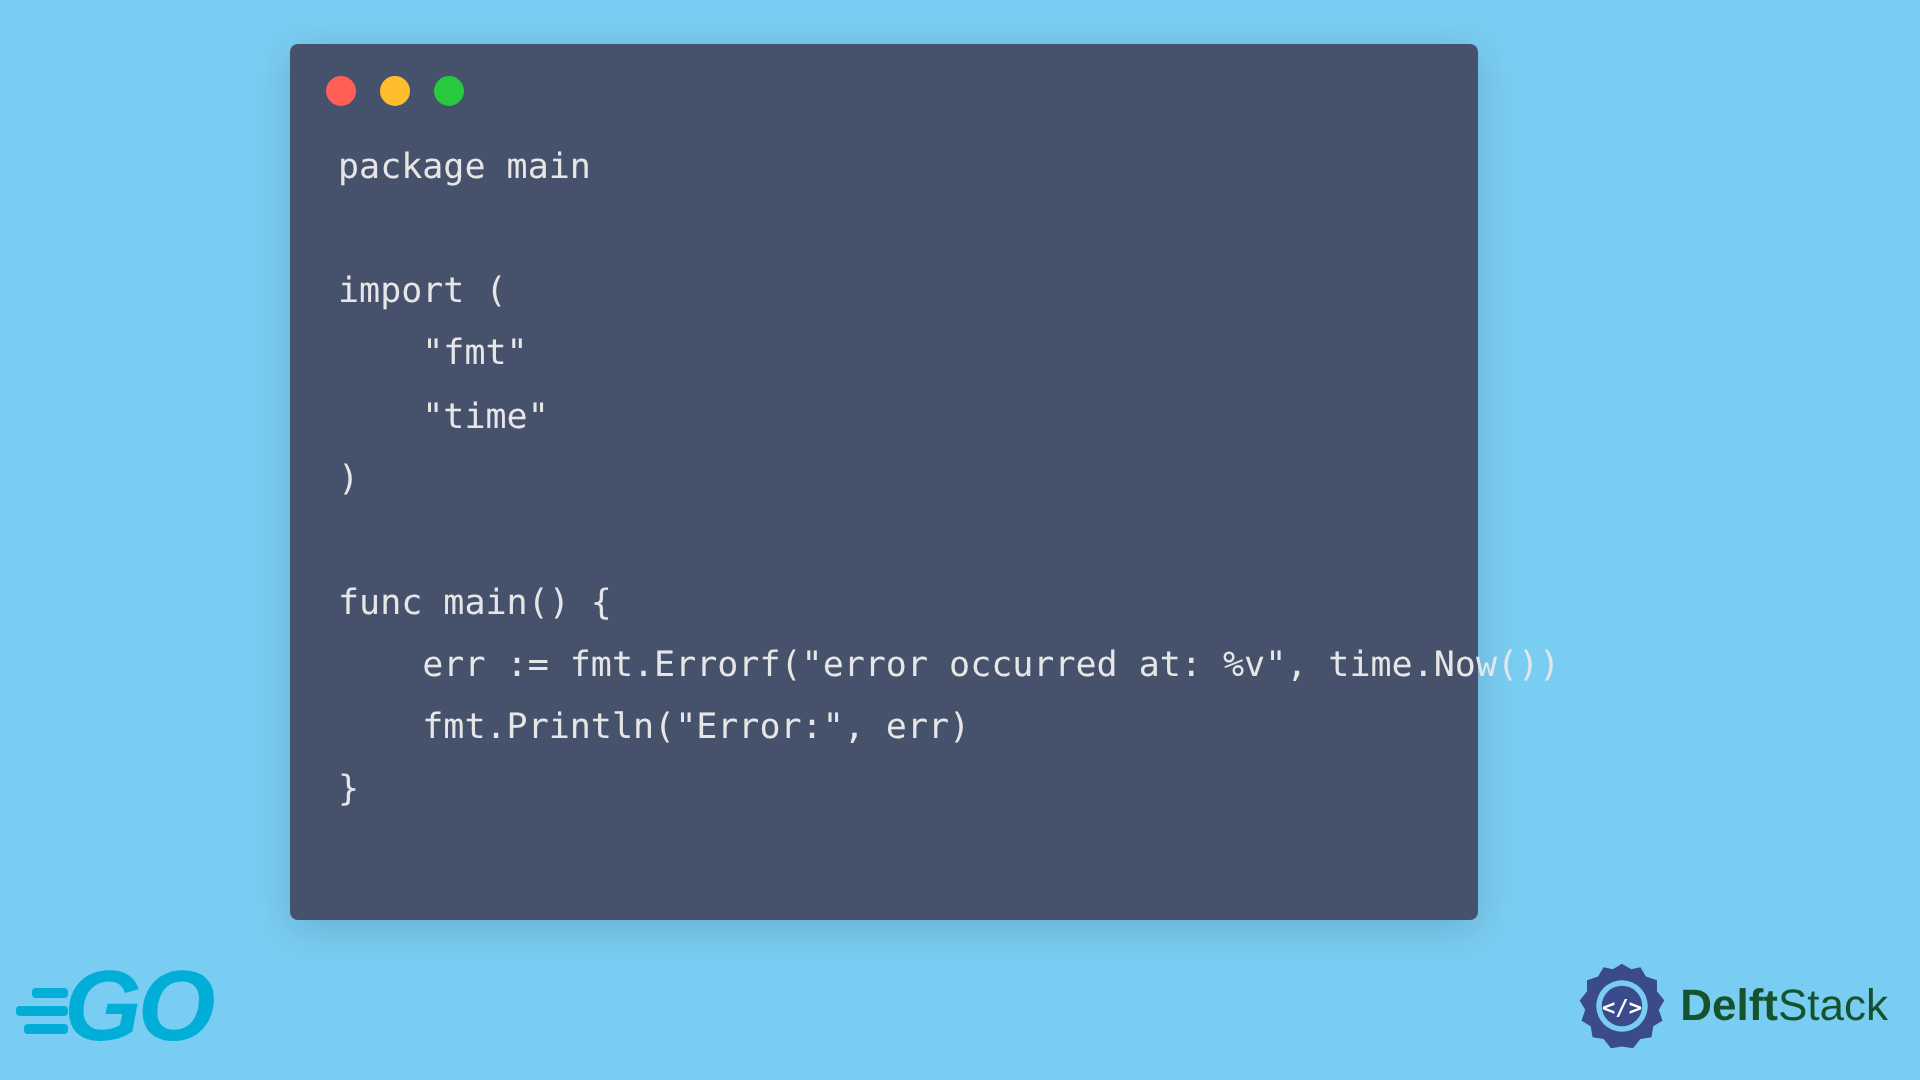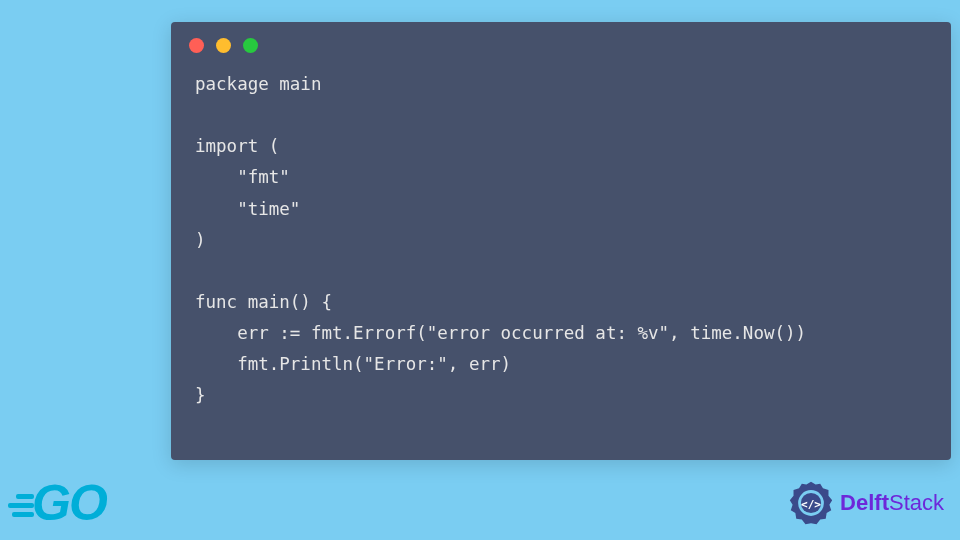--- a/index.html
+++ b/index.html
@@ -10,23 +10,23 @@
     body {
       width: 960px;
       height: 540px;
       background: #7acdf2;
       font-family: -apple-system, BlinkMacSystemFont, "Segoe UI", Helvetica, Arial, sans-serif;
       position: relative;
       overflow: hidden;
     }
     .code-window {
       position: absolute;
-      left: 171px;
+      left: 145px;
       top: 22px;
-      width: 780px;
+      width: 594px;
       height: 438px;
       background: #46516b;
       border-radius: 4px;
       box-shadow: 0 4px 20px rgba(0,0,0,0.15);
     }
     .window-controls {
       display: flex;
       gap: 12px;
       padding: 16px 18px 6px 18px;
     }
@@ -89,21 +89,21 @@
       height: 46px;
       position: relative;
     }
     .delft-gear svg {
       width: 100%;
       height: 100%;
     }
     .delft-text {
       font-family: Arial, sans-serif;
       font-size: 22px;
-      color: #6d28d9;
+      color: #14532d;
       font-weight: 400;
     }
     .delft-text .bold {
       font-weight: 700;
     }
   </style>
 </head>
 <body>
 
 <div class="code-window">

